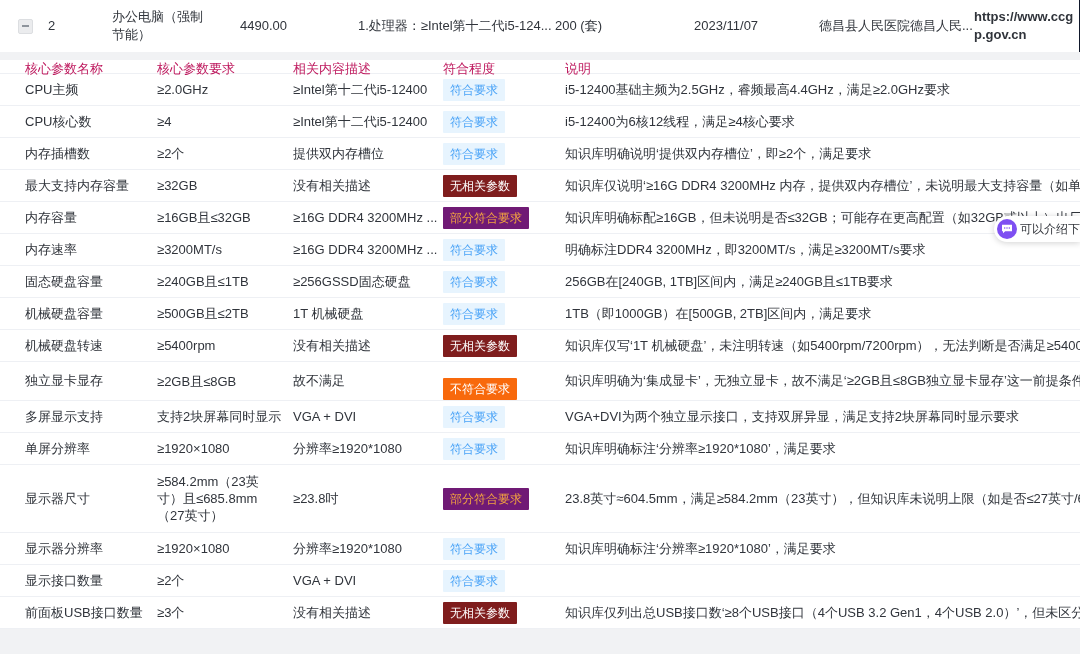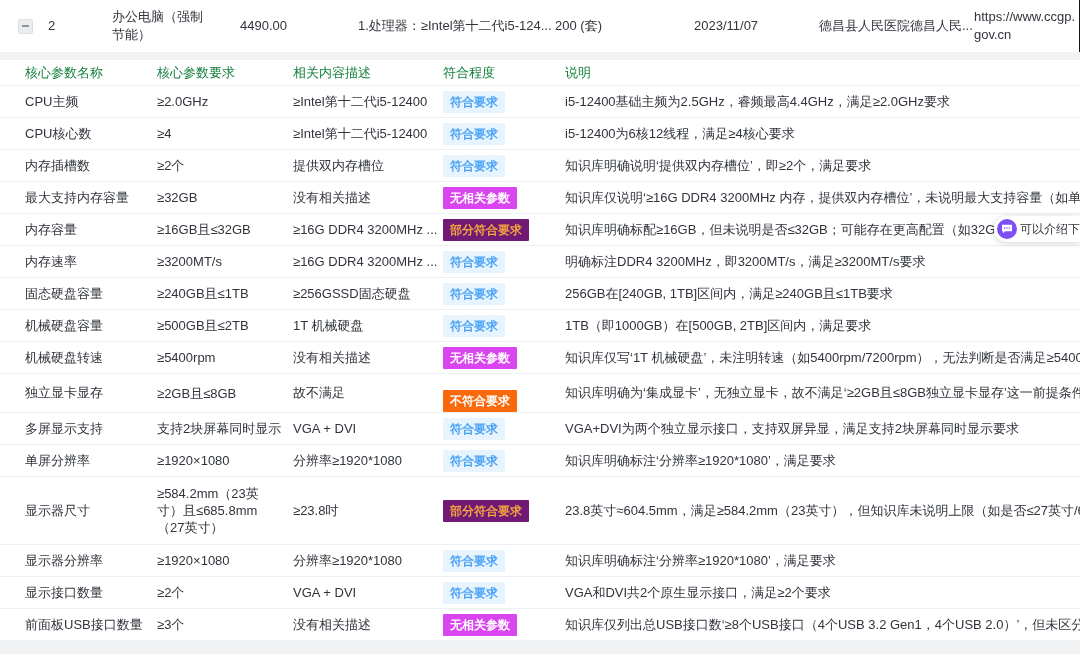--- a/index.html
+++ b/index.html
@@ -16,41 +16,41 @@
   .collapse-btn { width:15px; height:15px; background:#ebecee; border:1px solid #dcdee1;
     border-radius:2px; display:flex; align-items:center; justify-content:center; cursor:pointer; }
   .collapse-btn::before { content:""; width:7px; height:2px; background:#8e949c; display:block; }
   .c-index { width:60px; padding-left:8px; }
   .c-name { width:120px; padding:0 10px 0 12px; }
   .c-price { width:110px; padding-left:20px; }
   .c-spec { width:225px; padding-left:28px; white-space:nowrap; overflow:hidden; }
   .c-qty { width:95px; }
   .c-date { width:120px;margin-left:44px; }
   .c-org { width:160px; padding-left:5px; white-space:nowrap; overflow:hidden; }
-  .c-url { width:105px; word-break:break-all; }
+  .c-url { width:105px; word-break:break-all;font-weight:bold; }
   .c-remove { width:45px; padding-left:12px; border-left:4px solid #0f172a; height:100%;
     display:flex; align-items:center; }
   .remove-link { color:#f04a51; cursor:pointer; }
   .gap-band { height:8px; background:#f1f2f4; }
   
   .table-card { background:#fff; }
   .thead, .trow {
     display:grid; grid-template-columns:132px 136px 150px 122px 1fr;
     padding-left:25px; align-items:center; border-bottom:1px solid #eef0f4;
   }
-  .thead { height:26px; color:#15803d; }
+  .thead { height:14px; color:#be185d; }
   .trow { min-height:32px; color:#30343b; }
   .cell-req { padding-right:10px; line-height:17px; }
   .cell-desc { white-space:nowrap; overflow:hidden; padding-right:6px; }
   .cell-note { white-space:nowrap; overflow:hidden; }
   .trow.tall { padding-top:8px; padding-bottom:8px; }
   .badge { display:inline-block; font-size:12px; line-height:12px; padding:5px 7px;
-    border-radius:1px;font-weight:bold; }
+    border-radius:1px; }
   .badge[data-status="pass"]    { background:#e7f4fe; color:#4aa3f7; }
-  .badge[data-status="none"]    { background:#d946ef; color:#ffffff; }
+  .badge[data-status="none"]    { background:#7f1d1d; color:#ffffff; }
   .badge[data-status="partial"] { background:#701a75; color:#f2a340; }
   .badge[data-status="fail"]    { background:#f8690c; color:#ffffff;margin-top:16px; }
   
   .assistant {
     position:absolute; top:216px; right:0; width:86px; height:26px;
     background:#fff; border-radius:13px 0 0 13px; box-shadow:0 1px 6px rgba(0,0,0,.18);
     display:flex; align-items:center; gap:3px; padding-left:3px; overflow:hidden;
     cursor:pointer; z-index:5;
   }
   .assistant-icon { width:20px; height:20px; border-radius:50%; background:#7e4ff2;
@@ -200,21 +200,20 @@
     <div class="cell-desc">分辨率≥1920*1080</div>
     <div><span class="badge" data-status="pass">符合要求</span></div>
     <div class="cell-note">知识库明确标注‘分辨率≥1920*1080’，满足要求</div>
   </div>
 
   <div class="trow">
     <div class="cell-name">显示接口数量</div>
     <div class="cell-req">≥2个</div>
     <div class="cell-desc">VGA + DVI</div>
     <div><span class="badge" data-status="pass">符合要求</span></div>
-    <div class="cell-note">VGA和DVI共2个原生显示接口，满足≥2个要求</div>
   </div>
 
   <div class="trow">
     <div class="cell-name">前面板USB接口数量</div>
     <div class="cell-req">≥3个</div>
     <div class="cell-desc">没有相关描述</div>
     <div><span class="badge" data-status="none">无相关参数</span></div>
     <div class="cell-note">知识库仅列出总USB接口数‘≥8个USB接口（4个USB 3.2 Gen1，4个USB 2.0）’，但未区分前面板/...</div>
   </div>
 </div>

